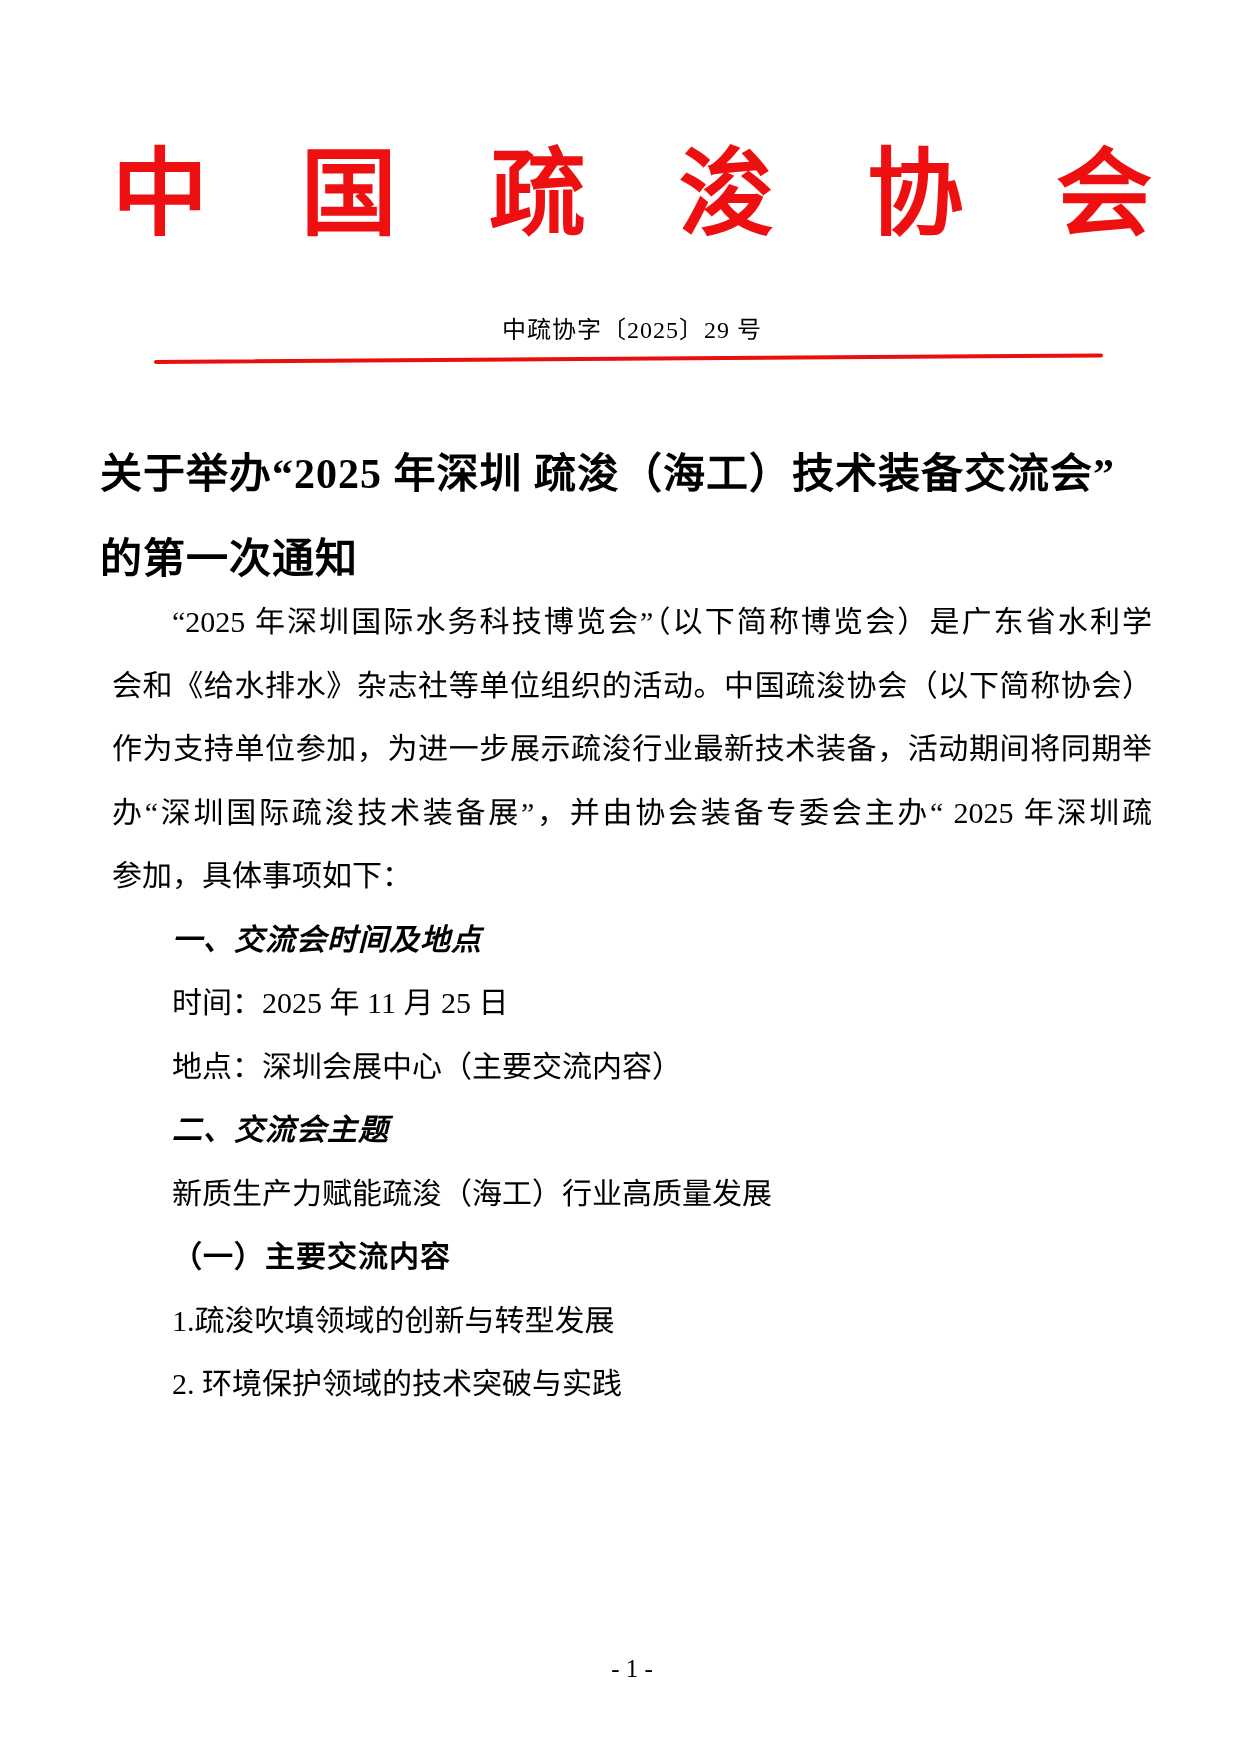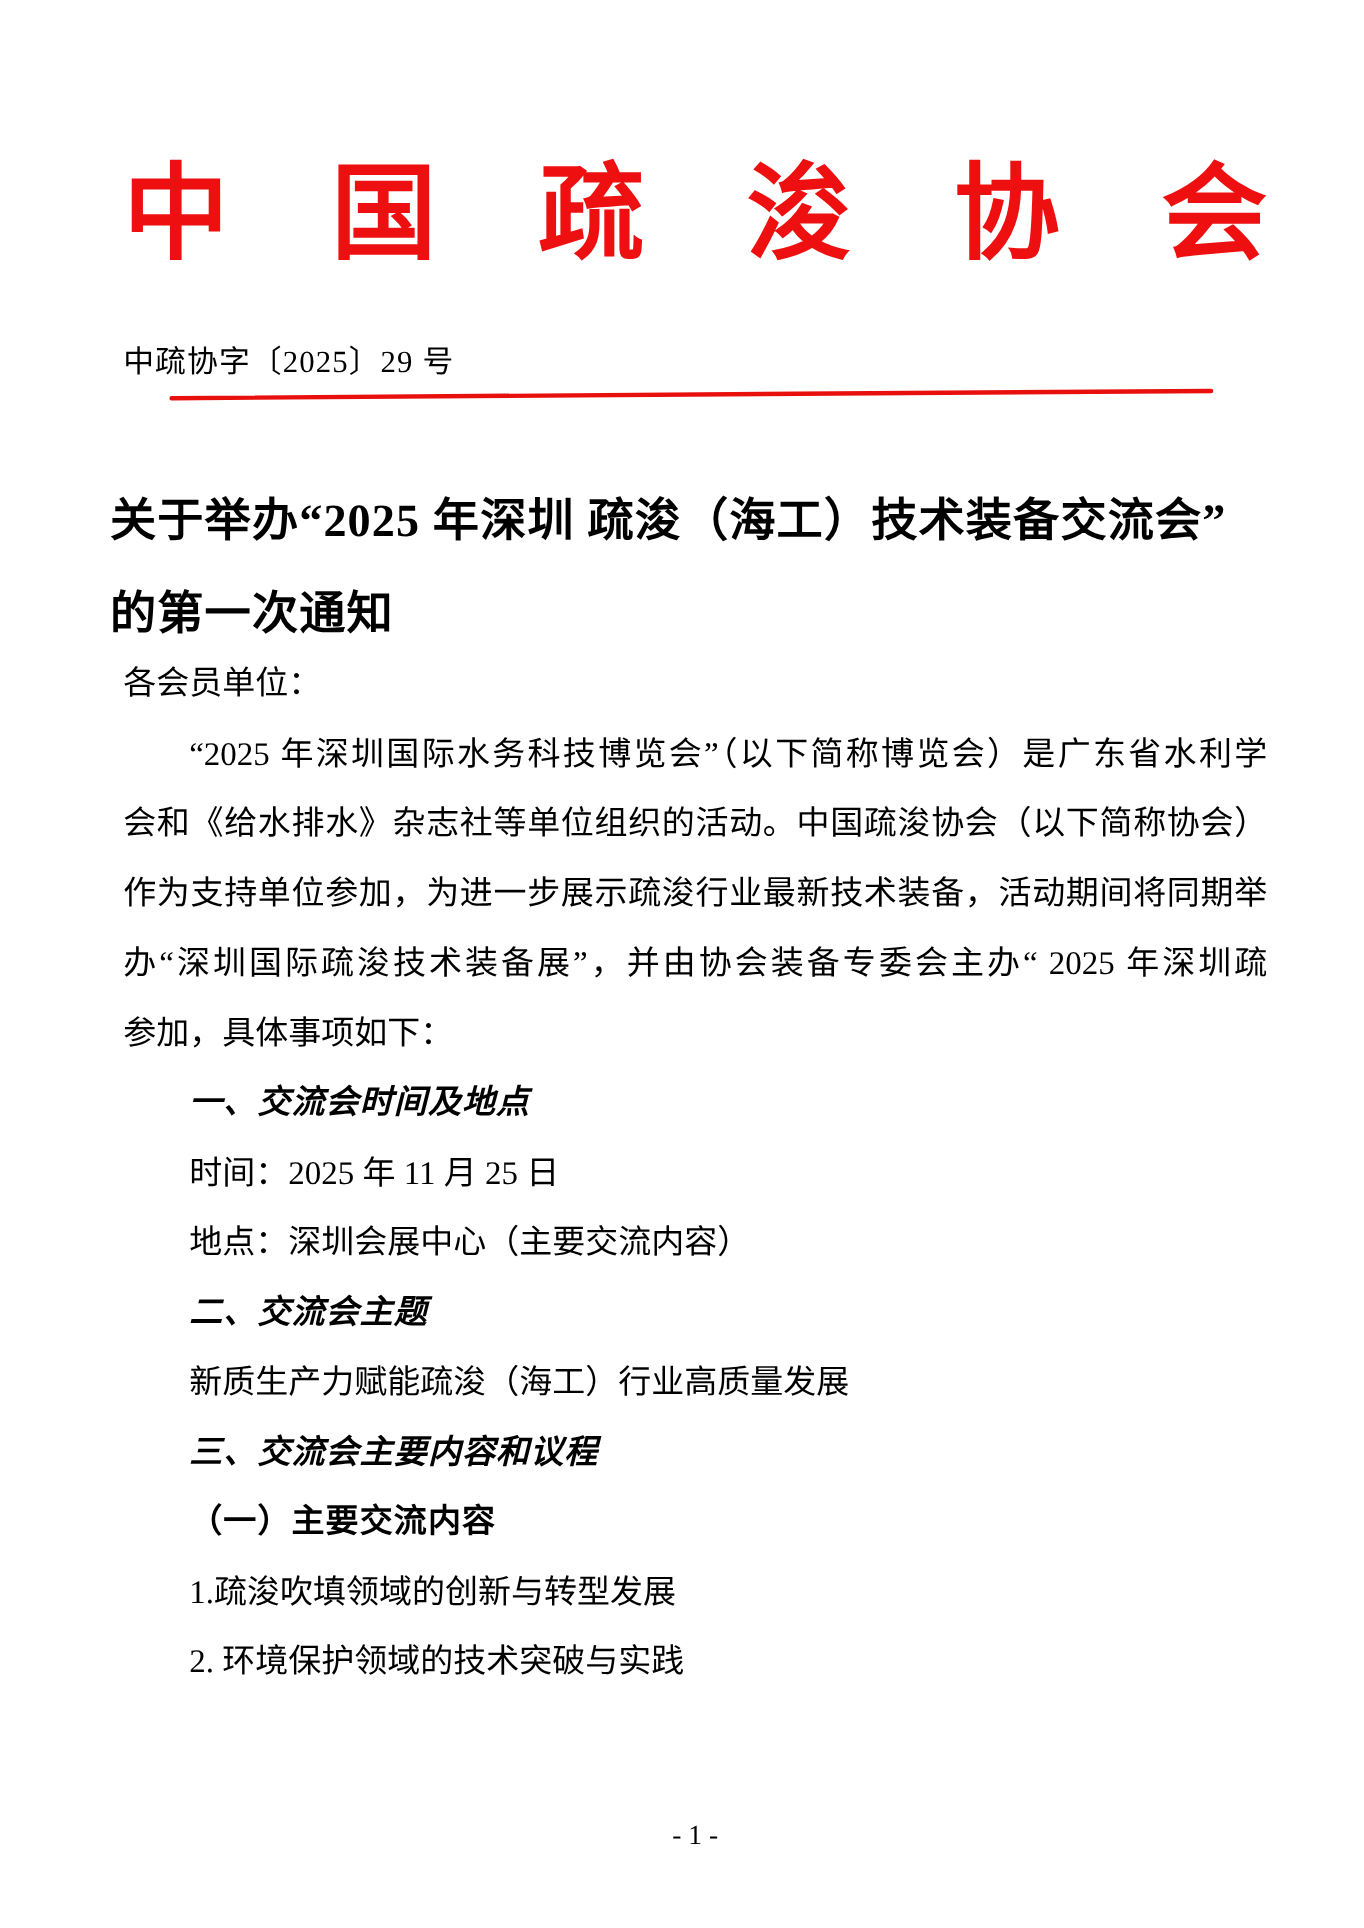--- a/index.html
+++ b/index.html
@@ -17,21 +17,21 @@
     position:absolute;left:112px;top:135px;width:1040px;height:120px;
     display:flex;justify-content:space-between;align-items:center;
     font-size:96px;line-height:120px;font-weight:700;
     color:#ee1010;
     font-family:"Liberation Serif","DejaVu Serif",serif;
   }
   .masthead span{display:block;}
   
   .doc-number{
     position:absolute;left:112px;top:309px;width:1040px;
-    text-align:left;font-size:28px;line-height:42px;
+    text-align:center;font-size:24px;line-height:42px;
     letter-spacing:1px;
   }
   
   .red-rule{
     position:absolute;left:154px;top:360px;width:949px;height:4px;
     background:#e8100c;
     transform:rotate(-0.4deg);
     transform-origin:left center;
     border-radius:2px;
   }
@@ -90,32 +90,30 @@
   <div class="doc-number">中疏协字〔2025〕29 号</div>
 
   <div class="red-rule"></div>
 
   <div class="doc-title">
     <div>关于举办“2025 年深圳 疏浚（海工）技术装备交流会”</div>
     <div>的第一次通知</div>
   </div>
 
   <div class="body-text">
-    <div class="line">各会员单位：</div>
     <div class="line just indent">“2025 年深圳国际水务科技博览会”（以下简称博览会）是广东省水利学</div>
     <div class="line just">会和《给水排水》杂志社等单位组织的活动。中国疏浚协会（以下简称协会）</div>
     <div class="line just">作为支持单位参加，为进一步展示疏浚行业最新技术装备，活动期间将同期举</div>
     <div class="line just">办“深圳国际疏浚技术装备展”，并由协会装备专委会主办“ 2025 年深圳疏</div>
     <div class="line">参加，具体事项如下：</div>
     <div class="line indent head-sans">一、交流会时间及地点</div>
     <div class="line indent">时间：2025 年 11 月 25 日</div>
     <div class="line indent">地点：深圳会展中心（主要交流内容）</div>
     <div class="line indent head-sans">二、交流会主题</div>
     <div class="line indent">新质生产力赋能疏浚（海工）行业高质量发展</div>
-    <div class="line indent head-sans">三、交流会主要内容和议程</div>
     <div class="line indent head-serif">（一）主要交流内容</div>
     <div class="line indent">1.疏浚吹填领域的创新与转型发展</div>
     <div class="line indent">2. 环境保护领域的技术突破与实践</div>
   </div>
 
   <div class="footer">- 1 -</div>
 
 </div>
 
 </body></html>

